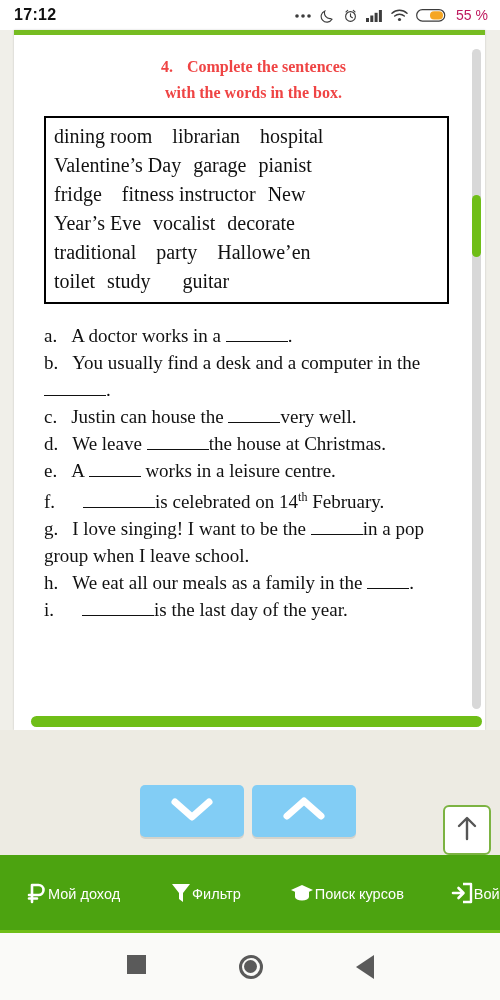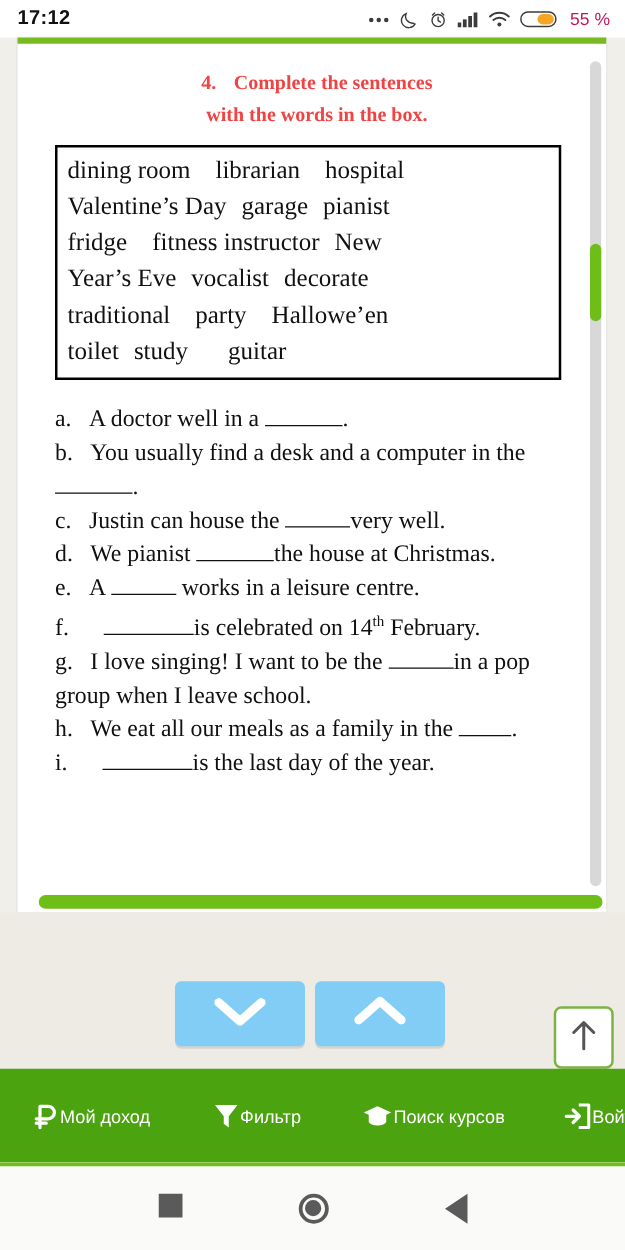--- a/index.html
+++ b/index.html
@@ -225,33 +225,33 @@
           <span class="w">traditional</span><span class="gapmd"></span><span class="w">party</span><span class="gapmd"></span><span class="w">Hallowe’en</span>
         </div>
         <div class="wrow">
           <span class="w">toilet</span><span class="gapsm"></span><span class="w">study</span><span class="gapmd"></span><span class="gapsm"></span><span class="w">guitar</span>
         </div>
       </div>
 
       <div id="questions">
 
         <div class="q">
-          <span class="lbl">a.</span><span class="sp"></span><span>A doctor well in a </span><span class="bl w6"></span><span>.</span>
+          <span class="lbl">a.</span><span class="sp"></span><span>A doctor works in a </span><span class="bl w6"></span><span>.</span>
         </div>
 
         <div class="q">
           <span class="lbl">b.</span><span class="sp"></span><span>You usually find a desk and a computer in the </span><span class="bl w6"></span><span>.</span>
         </div>
 
         <div class="q">
           <span class="lbl">c.</span><span class="sp"></span><span>Justin can house the </span><span class="bl w5"></span><span>very well.</span>
         </div>
 
         <div class="q">
-          <span class="lbl">d.</span><span class="sp"></span><span>We pianist </span><span class="bl w6"></span><span>the house at Christmas.</span>
+          <span class="lbl">d.</span><span class="sp"></span><span>We leave </span><span class="bl w6"></span><span>the house at Christmas.</span>
         </div>
 
         <div class="q">
           <span class="lbl">e.</span><span class="sp"></span><span>A </span><span class="bl w5"></span><span> works in a leisure centre.</span>
         </div>
 
         <div class="q">
           <span class="lbl">f.</span><span class="sp"></span><span class="sp"></span><span class="bl w7"></span><span>is celebrated on 14</span><sup>th</sup><span> February.</span>
         </div>
 

